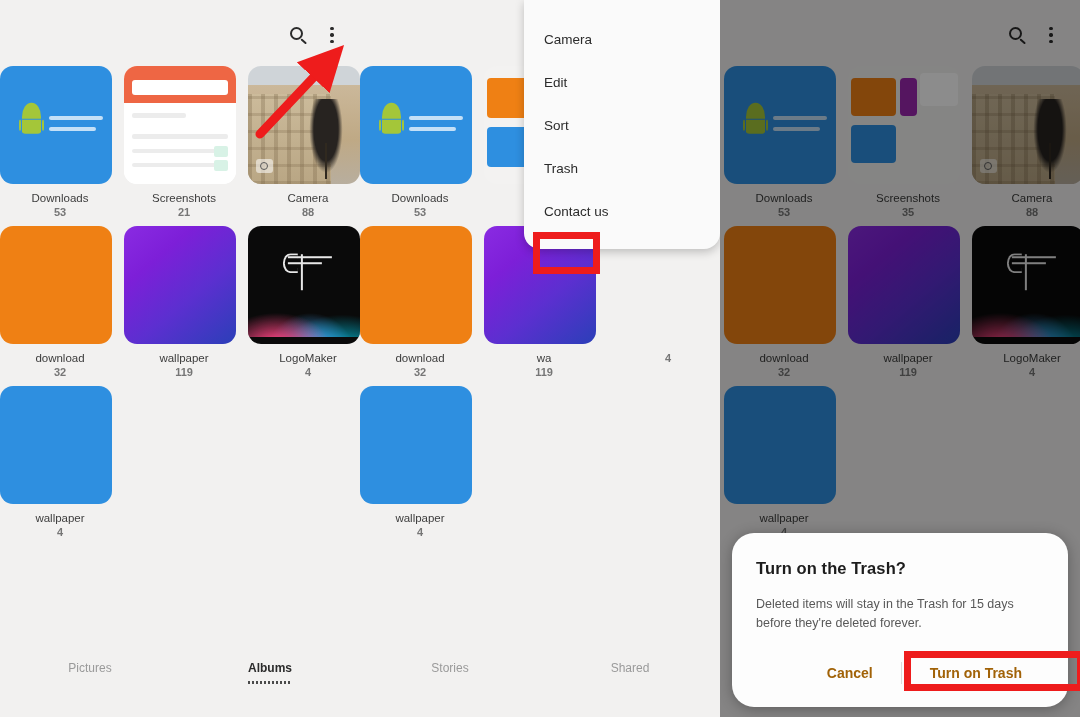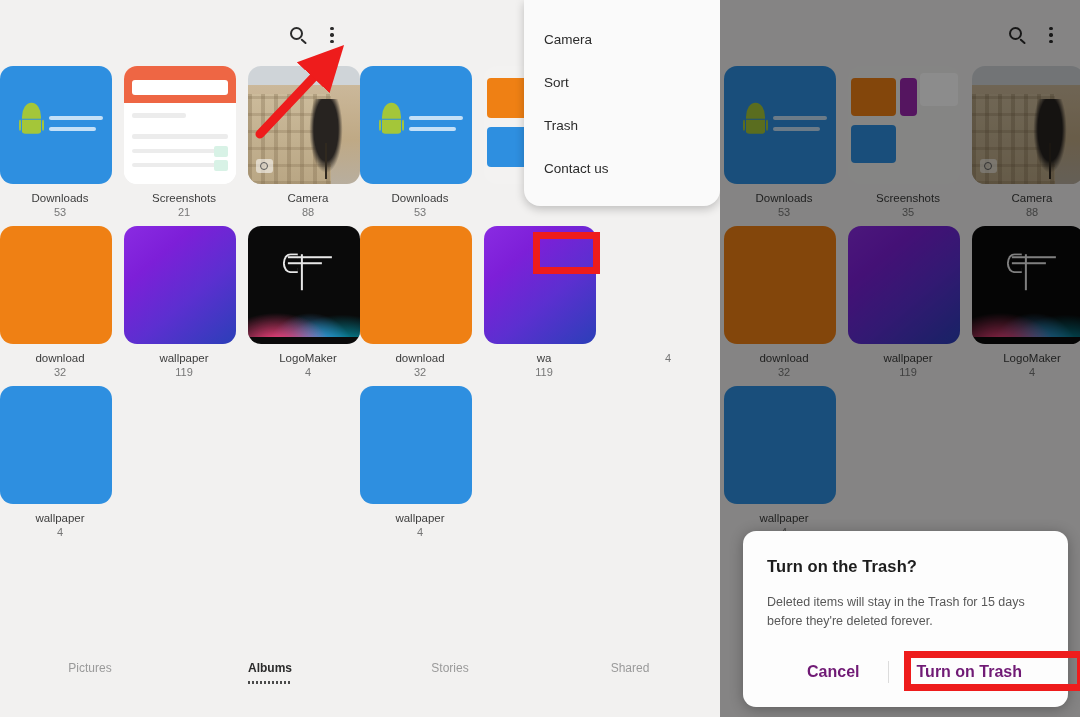--- a/index.html
+++ b/index.html
@@ -38,21 +38,21 @@
 
   
   .grid { position: absolute; }
   .cell { position: absolute; }
   .thumb {
     width: 100%; border-radius: 13px; overflow: hidden;
     position: relative; background: #2e8fe0;
   }
   .cap { text-align: center; margin-top: 7px; padding-left: 8px; }
   .cap .name { font-size: 11.5px; color: #3c3c3c; line-height: 14px; white-space: nowrap; }
-  .cap .cnt  { font-size: 11px; color: #767676; line-height: 15px; }
+  .cap .cnt  { font-size: 11px; color: #767676; line-height: 15px; font-weight: bold; }
 
   
   .t-blue  { background: #2e8fe0; }
   .t-orange{ background: #ef8014; }
   .t-black { background: #0a0a0a; }
   .t-purple{ background: linear-gradient(140deg,#8a2be2 0%,#7d1fd8 28%,#5c2fd0 60%,#2b3fb8 100%); }
   .t-photo {
     background: linear-gradient(#cfd4d8 0%, #cfd4d8 16%, #cbb89a 16%, #bfa985 62%, #b8ae9e 100%);
   }
   .t-shot  { background: #ffffff; }
@@ -167,34 +167,33 @@
   .menu-item {
     font-size: 13.5px; color: #2b2b2b;
     padding: 0 0 0 20px; height: 43px; line-height: 43px; white-space: nowrap;
   }
 
   
   .dim { position: absolute; inset: 0; background: rgba(0,0,0,.45); z-index: 30; }
   .dialog {
     position: absolute; z-index: 40;
     left: 12px; right: 12px; bottom: 10px;
-    background: #fdfdfd; border-radius: 13px;
+    background: #fdfdfd; border-radius: 22px;
     padding: 26px 24px 16px 24px;
     box-shadow: 0 2px 14px rgba(0,0,0,.3);
-    margin-left: 11px;
   }
   .dialog h2 { font-size: 16.5px; color: #1d1d1d; font-weight: bold; letter-spacing: .1px; }
   .dialog p {
     margin-top: 17px; font-size: 12.5px; line-height: 19px; color: #585858;
   }
   .dlg-actions {
     margin-top: 22px; display: flex; align-items: center; justify-content: flex-end; gap: 0;
   }
   .dlg-btn {
-    font-size: 16px; font-weight: bold; color: #701a75;
+    font-size: 14px; font-weight: bold; color: #a16207;
     padding: 10px 22px; background: transparent; border: none;
   }
   .dlg-sep { width: 1px; height: 22px; background: #dcdcdc; margin: 0 6px; }
 
   
   .hl-box { position: absolute; border: 7px solid #ee1c1c; z-index: 60; }
   .arrow { position: absolute; z-index: 60; pointer-events: none; }
 </style>
 </head>
 <body>
@@ -368,20 +367,21 @@
         <div class="thumb t-blue" style="height:118px;"></div>
         <div class="cap">
           <div class="name">wallpaper</div>
           <div class="cnt">4</div>
         </div>
       </div>
     </div>
 
     <div class="menu">
       <div class="menu-item">Camera</div>
+      <div class="menu-item">Edit</div>
       <div class="menu-item">Sort</div>
       <div class="menu-item">Trash</div>
       <div class="menu-item">Contact us</div>
     </div>
 
     <div class="tabs">
       <div class="tab">Pictures</div>
       <div class="tab active">Albums</div>
       <div class="tab">Stories</div>
       <div class="tab">Shared</div>

